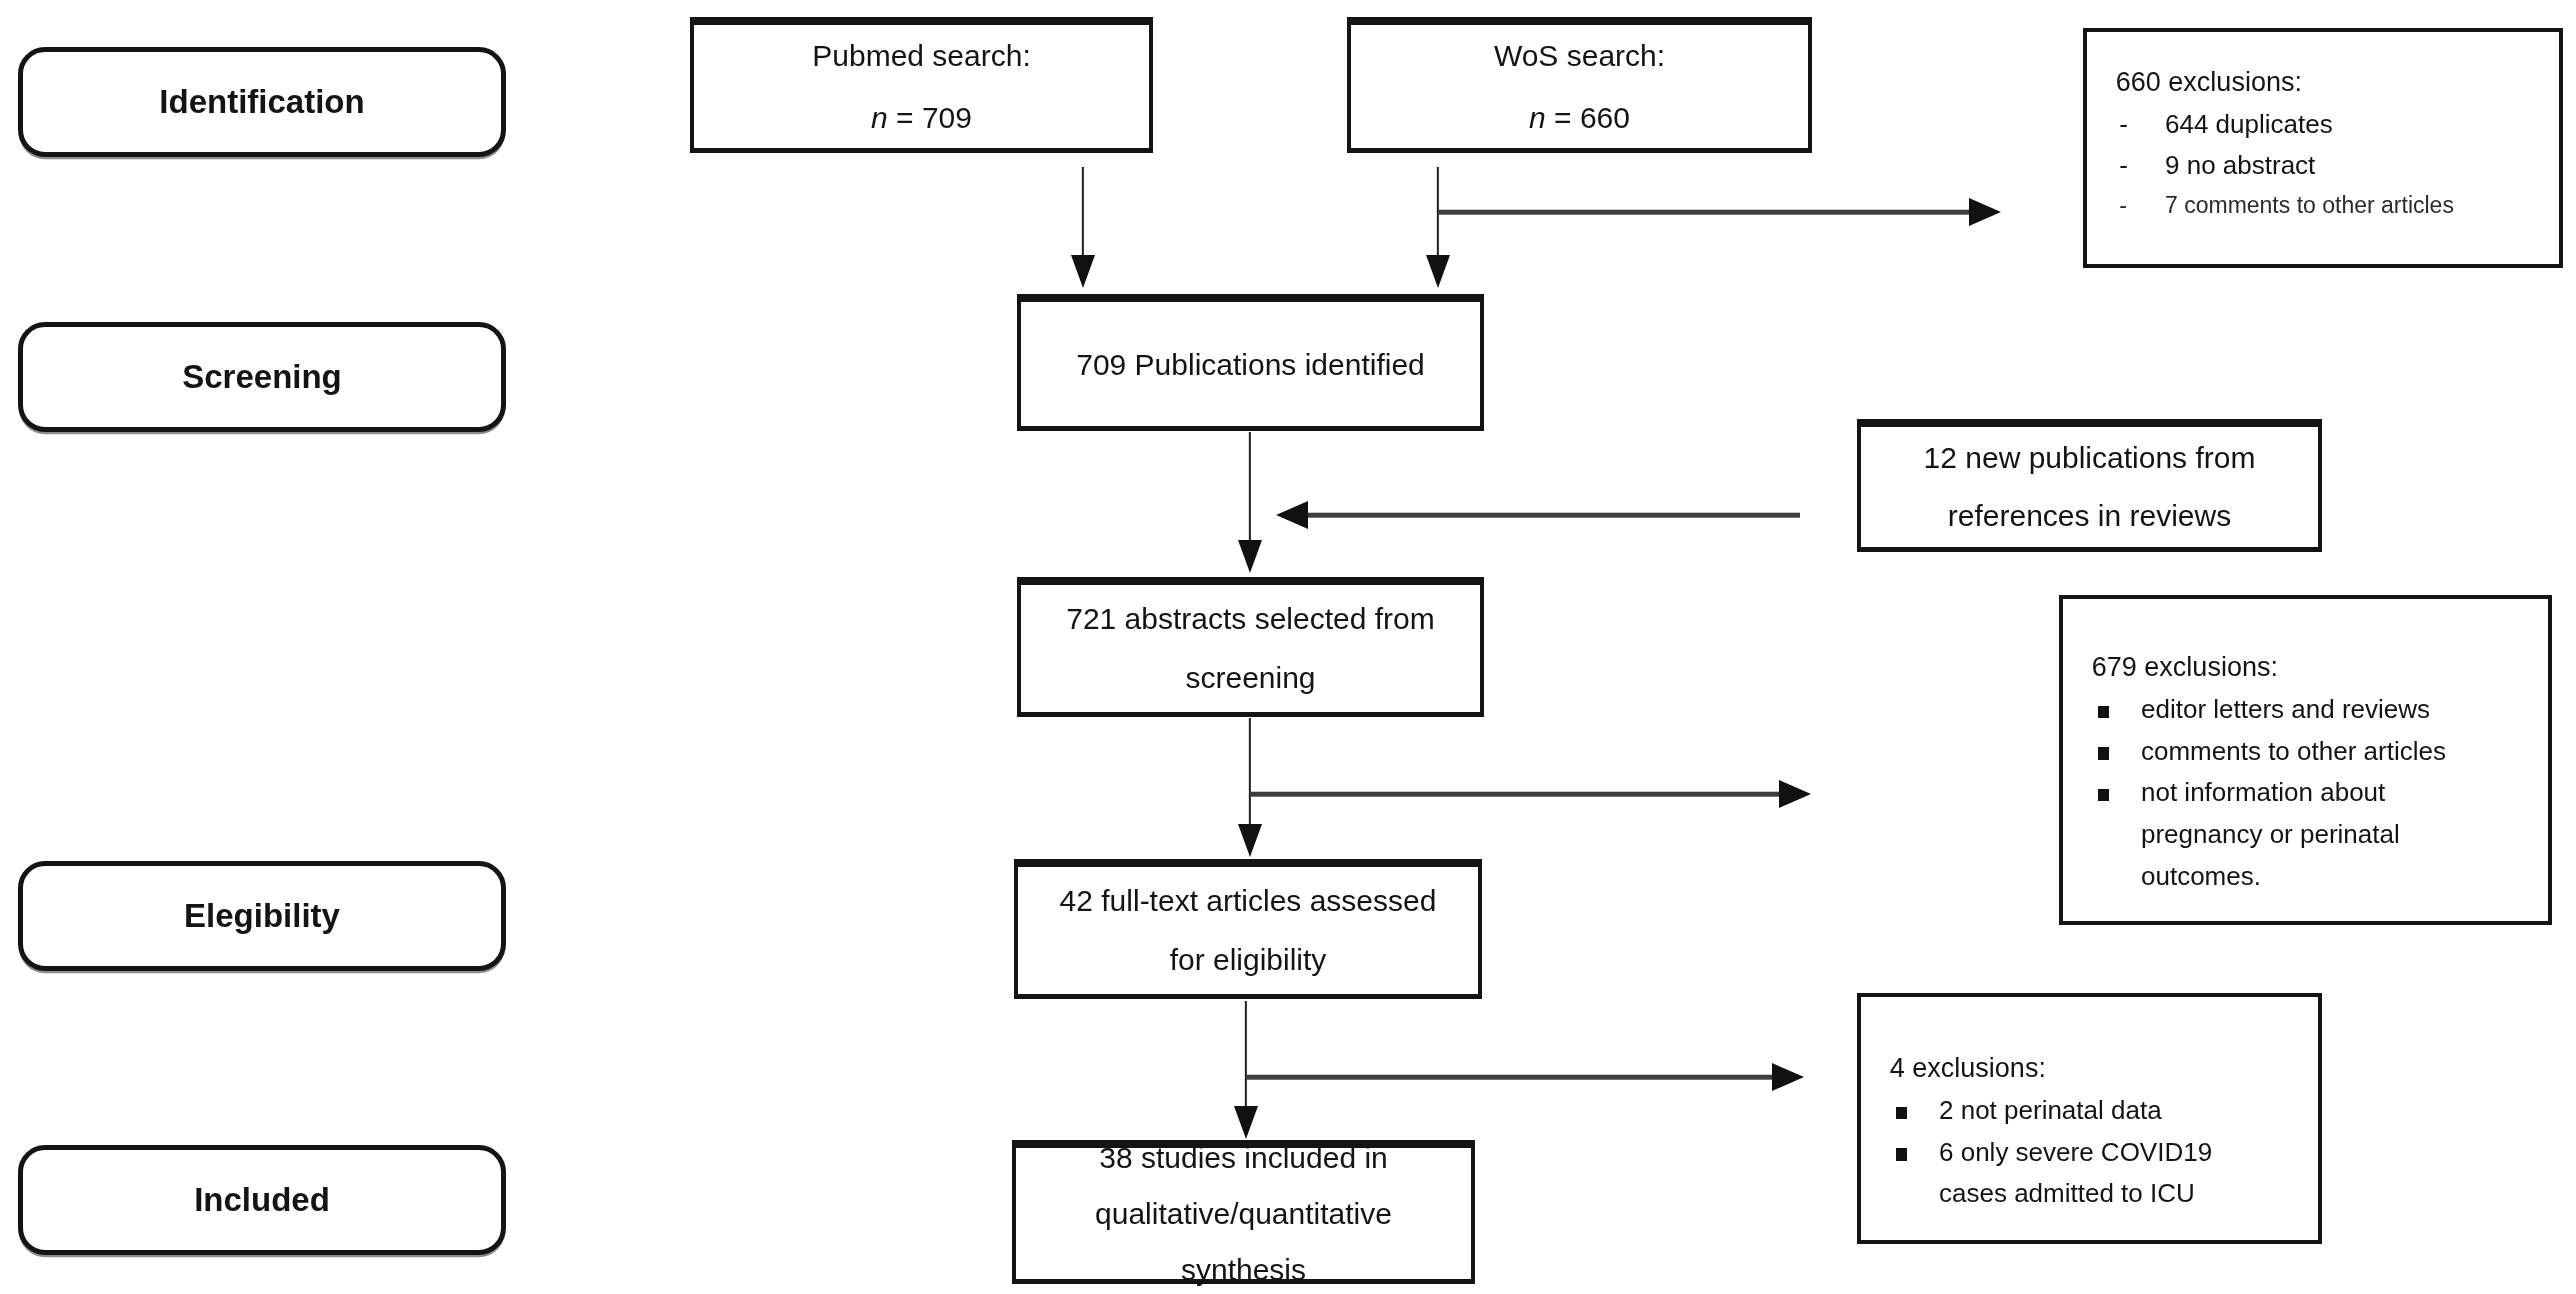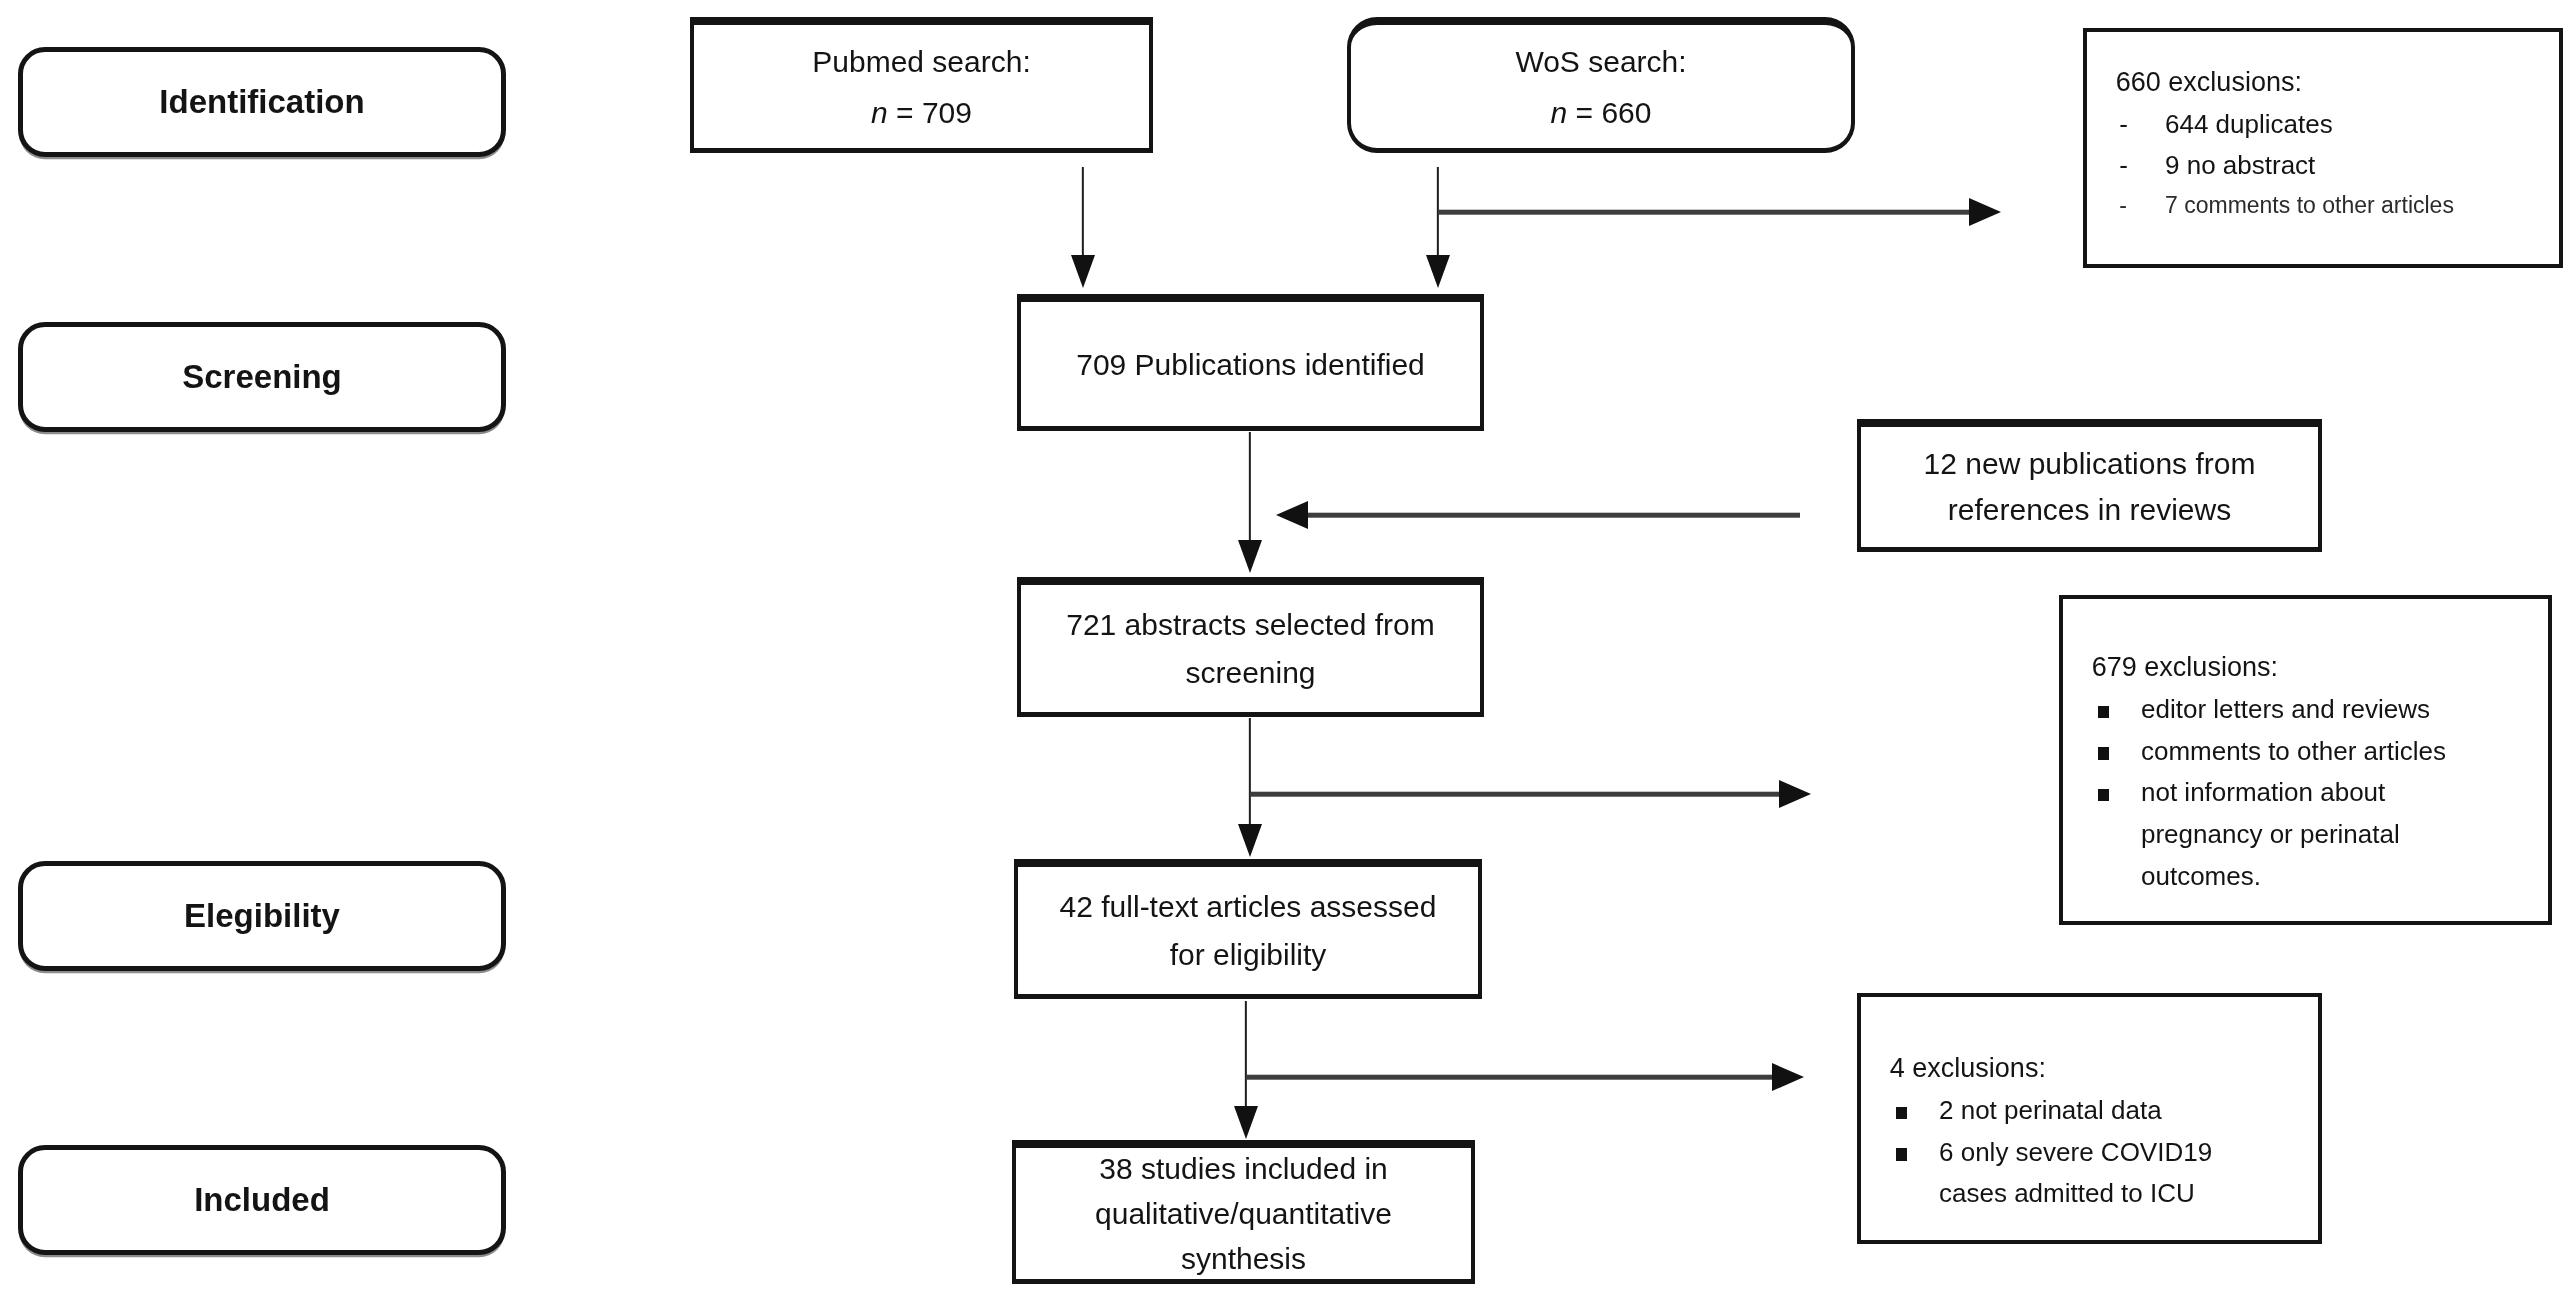--- a/index.html
+++ b/index.html
@@ -41,20 +41,21 @@
     box-sizing:border-box;
     background:#fff;
     border:4px solid var(--border);
     border-top-width:8px;
     border-bottom-width:5.7px;
   }
   .box.center{
     display:flex;flex-direction:column;
     align-items:center;justify-content:center;
     text-align:center;
+    gap:11px;
   }
   .box .bl{
     font-size:30px;
     line-height:1.7;
     white-space:nowrap;
   }
   .box.tight .bl{line-height:1.5;}
   .it{font-style:italic;}
 
   
@@ -147,21 +148,21 @@
     <span>Elegibility</span>
   </div>
   <div class="stage" style="top:1145px;">
     <span>Included</span>
   </div>
 
   <div class="box center" style="left:690px;top:17px;width:463px;height:136px;">
     <div class="bl">Pubmed search:</div>
     <div class="bl"><span class="it">n</span><span> = 709</span></div>
   </div>
-  <div class="box center" style="left:1347px;top:17px;width:508px;height:136px;border-radius:30px;">
+  <div class="box center" style="left:1347px;top:17px;width:465px;height:136px;">
     <div class="bl">WoS search:</div>
     <div class="bl"><span class="it">n</span><span> = 660</span></div>
   </div>
 
   <div class="box listbox" style="left:2083px;top:28px;width:480px;height:240px;padding-top:28.5px;">
     <div class="ltitle">660 exclusions:</div>
     <div class="bullet-row">
       <span class="marker">-</span>
       <span class="btext">644 duplicates</span>
     </div>

